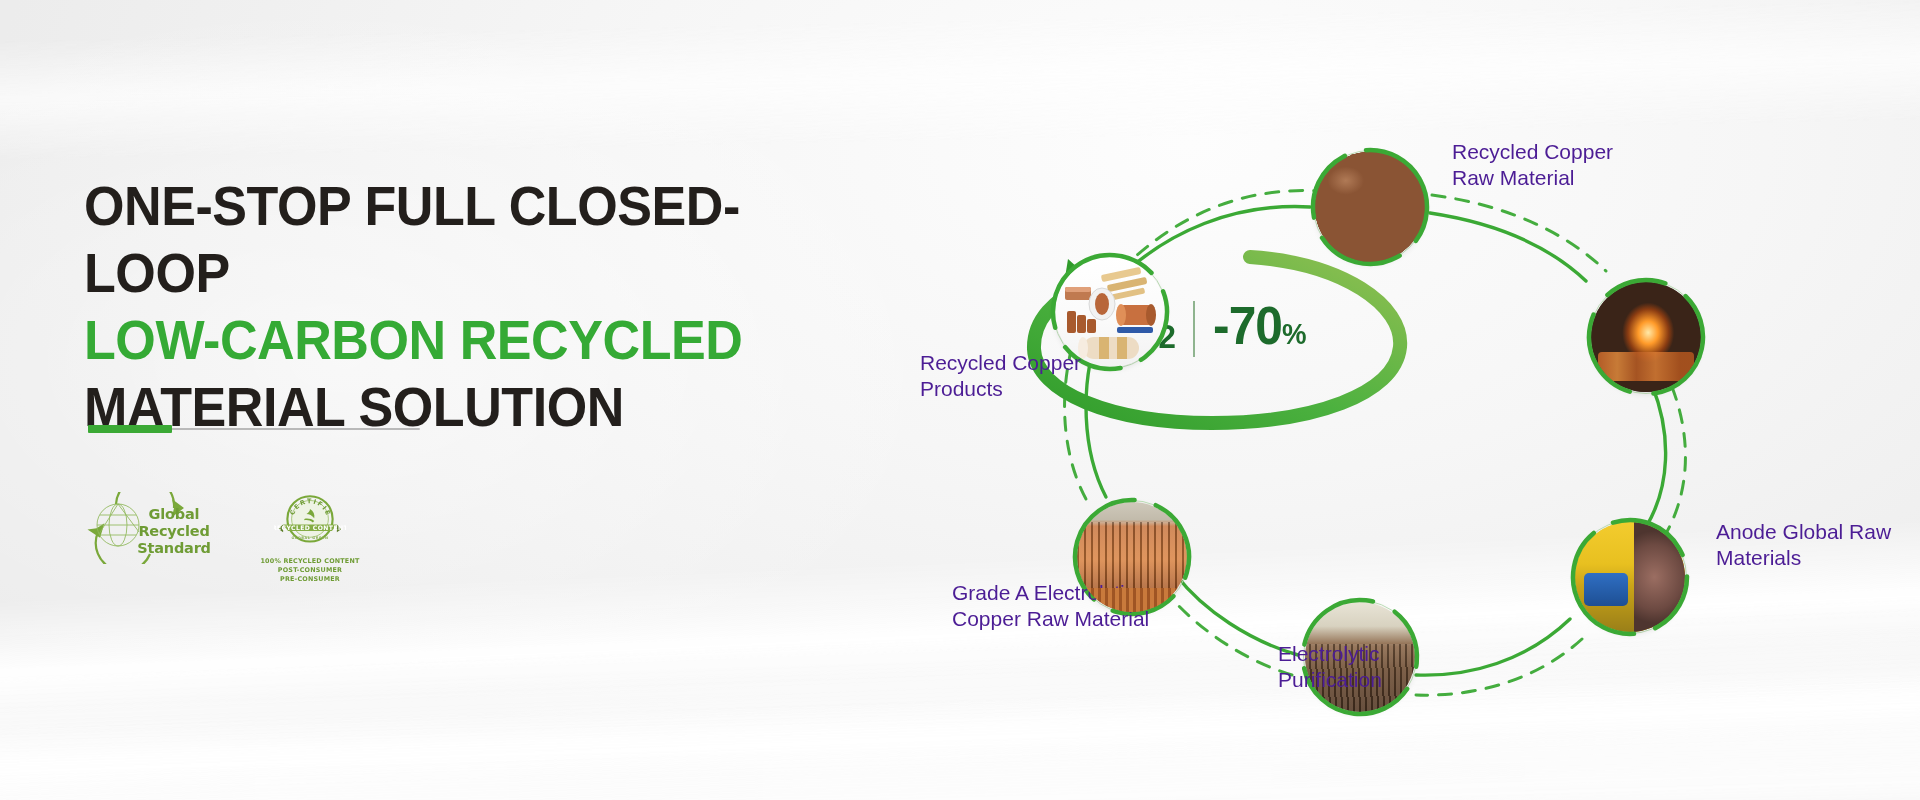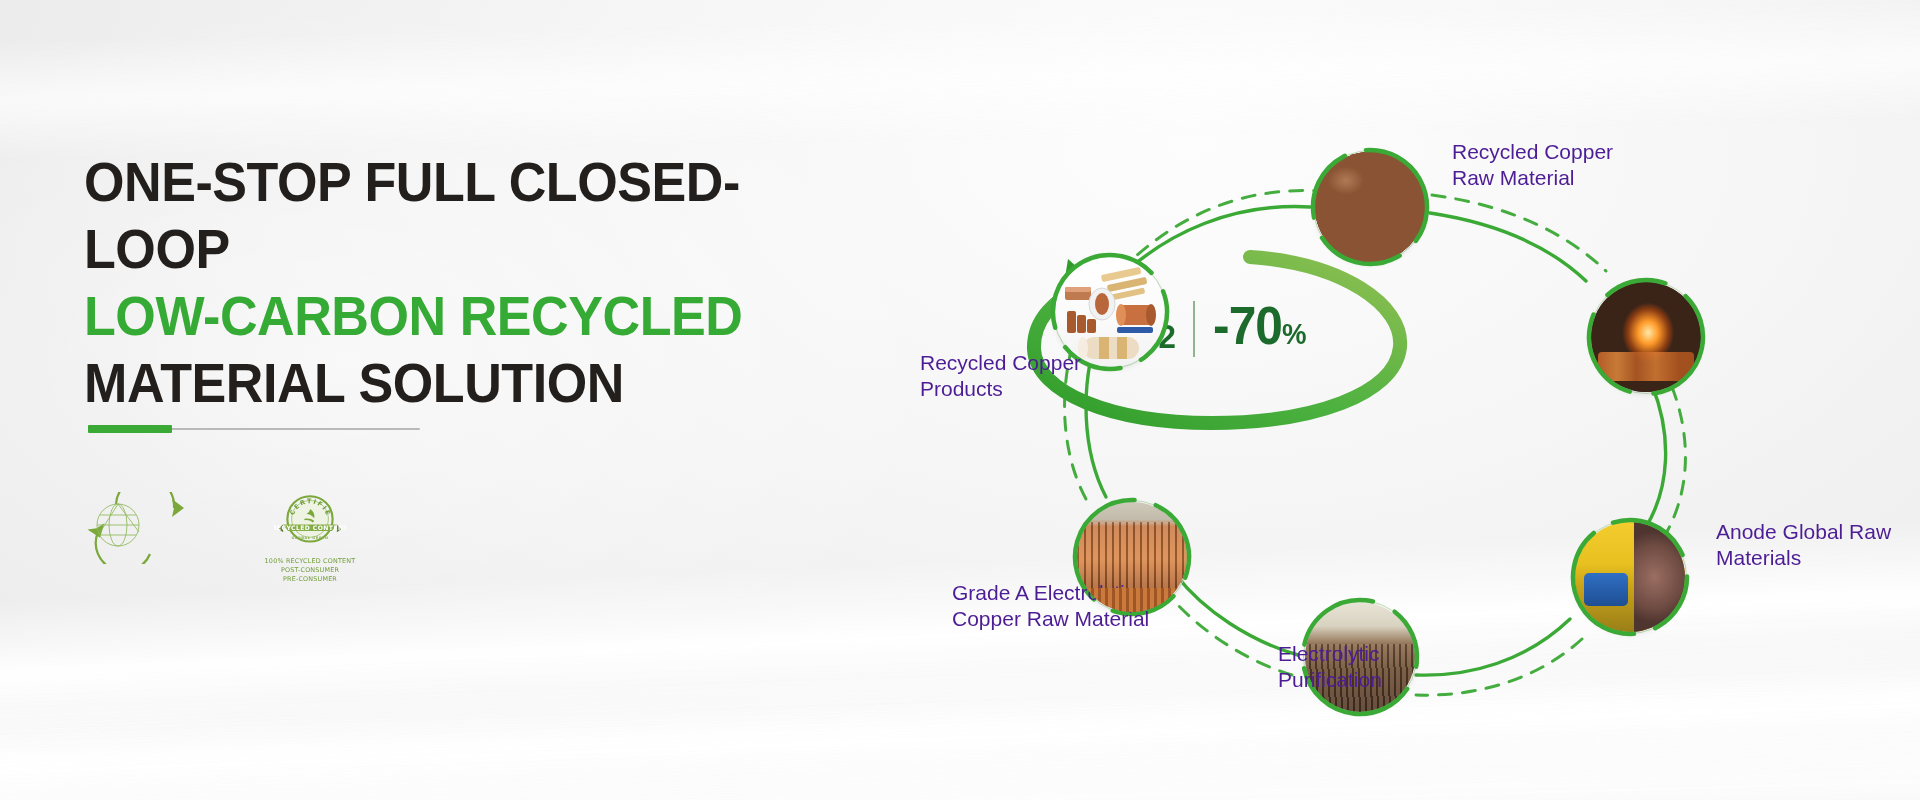--- a/index.html
+++ b/index.html
@@ -19,21 +19,21 @@
     background:linear-gradient(180deg,rgba(255,255,255,0) 0%,rgba(255,255,255,.95) 46%,rgba(255,255,255,.98) 52%,rgba(255,255,255,0) 100%);
     filter:blur(1px);}
   .sw1{top:560px;transform:rotate(-2.4deg);}
   .sw2{top:640px;transform:rotate(-2.0deg);height:190px;}
   .sw3{top:700px;transform:rotate(-1.6deg);height:210px;opacity:.85;}
   .sw4{top:20px;transform:rotate(-1.2deg);height:120px;opacity:.7;}
   .bg-vign{position:absolute;inset:0;
     background:radial-gradient(900px 520px at 18% 45%, rgba(255,255,255,.55) 0%, rgba(255,255,255,0) 70%);}
 
   
-  .copy{position:absolute;left:84px;top:148px;width:820px;}
+  .copy{position:absolute;left:84px;top:172px;width:820px;}
   .headline{
     font-family:"Liberation Sans",sans-serif;
     font-weight:bold;font-size:56px;line-height:67px;
     letter-spacing:-0.5px;color:#231f1c;
     text-transform:uppercase;margin:0;
     transform:scaleX(.93);transform-origin:left center;
   }
   .hl-green{color:#35aa35;}
   .hl-line{display:block;}
 
@@ -43,21 +43,21 @@
 
   
   .certs{position:absolute;left:86px;top:492px;display:flex;align-items:flex-start;gap:22px;}
   .grs{position:relative;width:150px;height:72px;}
   .grs svg{position:absolute;left:0;top:0;}
   .grs-txt{position:absolute;left:26px;top:14px;width:124px;text-align:center;
     font-family:"DejaVu Sans",sans-serif;font-weight:bold;color:#6f9c35;
     font-size:14.5px;line-height:17px;letter-spacing:-.2px;}
   .rcs{position:relative;width:104px;height:86px;text-align:center;}
   .rcs-seal{width:72px;height:58px;margin:0 auto;}
-  .rcs-lines{margin-top:3px;font-family:"DejaVu Sans",sans-serif;font-weight:normal;
+  .rcs-lines{margin-top:3px;font-family:"DejaVu Sans",sans-serif;font-weight:bold;
     color:#6f9c35;font-size:6.4px;line-height:9px;letter-spacing:.2px;}
 
   
   .diagram{position:absolute;left:930px;top:95px;width:990px;height:660px;}
   .diagram svg.links{position:absolute;left:0;top:0;width:990px;height:660px;}
 
   .node{position:absolute;width:124px;height:124px;}
   .node .disc{position:absolute;inset:7px;border-radius:50%;overflow:hidden;
     box-shadow:0 2px 6px rgba(0,0,0,.10);background:#fff;}
   .node .ring{position:absolute;inset:0;}
@@ -151,20 +151,24 @@
         </g>
         <path d="M88 16 l-2 -9 l12 9 l-12 9 z" fill="#7aa83a"></path>
         <path d="M12 40 l-9 -2 l9 12 l9 -12 z" fill="#7aa83a" transform="translate(0,-4) rotate(-20 12 44)"></path>
         <g stroke="#8fb85a" stroke-width=".9" fill="none" opacity=".95">
           <circle cx="32" cy="33" r="21"></circle>
           <ellipse cx="32" cy="33" rx="9" ry="21"></ellipse>
           <path d="M11 33 H53 M14 23 H50 M14 43 H50"></path>
           <path d="M32 12 L53 40 M32 12 L13 42"></path>
         </g>
       </svg>
+      <div class="grs-txt">
+        <div>Global Recycled</div>
+        <div>Standard</div>
+      </div>
     </div>
 
     <div class="rcs">
       <svg class="rcs-seal" viewBox="0 0 100 82">
         <circle cx="50" cy="38" r="32" fill="none" stroke="#7aa83a" stroke-width="3"></circle>
         <circle cx="50" cy="38" r="26" fill="#eef3e4" stroke="#9dc06a" stroke-width="1.2"></circle>
         <path id="arcTop" d="M26 40 A24 24 0 0 1 74 40" fill="none"></path>
         <text font-family="DejaVu Sans" font-size="9" font-weight="bold" fill="#6f9c35" letter-spacing="2.4">
           <textPath href="#arcTop" startOffset="9%">CERTIFIED</textPath>
         </text>

